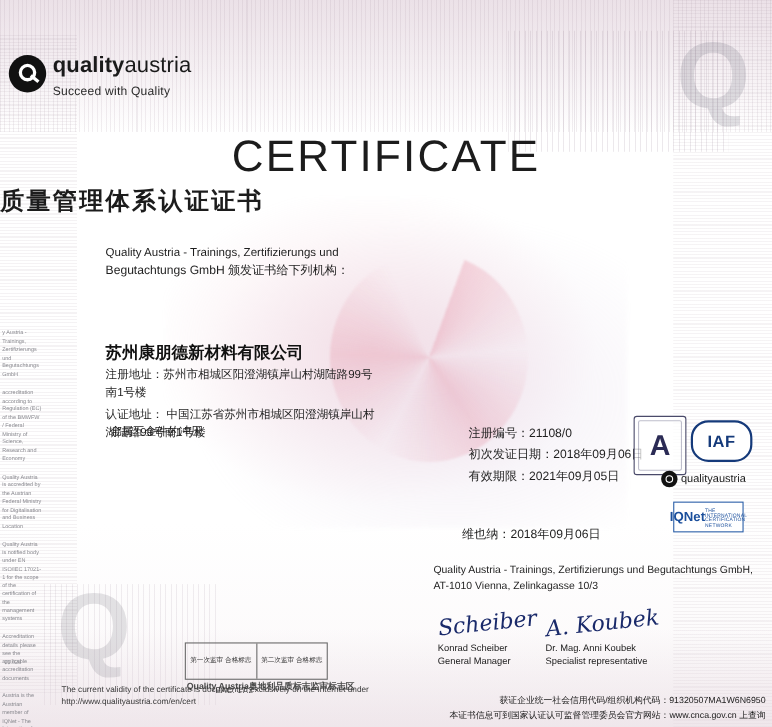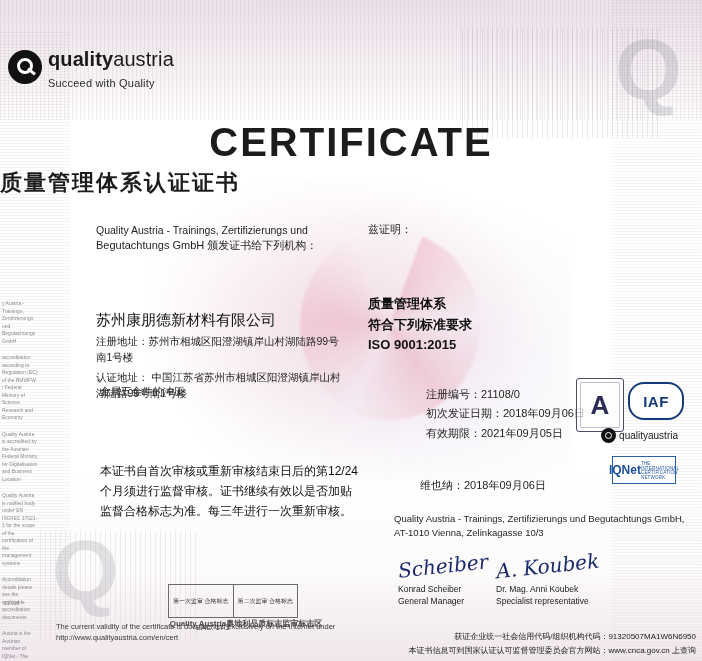--- a/index.html
+++ b/index.html
@@ -88,35 +88,35 @@
   }
   .logo-text{margin-left:6px;}
   .logo-title{font-size:20px;color:#1a1a1a;letter-spacing:.1px;}
   .logo-title b{font-weight:bold;}
   .logo-title span.light{font-weight:normal;}
   .logo-sub{font-size:11px;color:#2b2b2b;margin-top:6px;letter-spacing:.2px;}
 
   
   .title{
     position:absolute;left:0;right:0;top:120px;text-align:center;
-    font-size:40px;font-weight:bold;letter-spacing:2px;color:#1c1c1c;
+    font-size:40px;font-weight:normal;letter-spacing:2px;color:#1c1c1c;
   }
   .title-cn{
     position:absolute;left:0;right:0;top:168px;
     font-size:22px;font-weight:bold;color:#1c1c1c;letter-spacing:2px;
   }
 
   
   .col-left{position:absolute;left:96px;top:222px;width:250px;}
   .col-right{position:absolute;left:368px;top:222px;width:300px;}
 
   .lead{font-size:10.5px;color:#1e1e1e;line-height:1.55;}
   .lead-cn{font-size:11px;color:#1e1e1e;}
 
-  .org-name{font-size:15px;font-weight:normal;color:#111;margin-top:58px;}
+  .org-name{font-size:15px;font-weight:bold;color:#111;margin-top:58px;}
   .org-line{font-size:10.5px;color:#1e1e1e;line-height:1.5;margin-top:4px;}
 
   .scope{position:absolute;left:100px;top:385px;width:260px;font-size:10.5px;color:#1e1e1e;}
 
   .note{
     position:absolute;left:100px;top:462px;width:262px;
     font-size:12px;color:#111;line-height:1.65;
   }
 
   .r-head{font-size:11px;color:#1e1e1e;}
@@ -247,28 +247,21 @@
 
   <div class="col-left">
     <div class="lead">Quality Austria - Trainings, Zertifizierungs und</div>
     <div class="lead-cn">Begutachtungs GmbH  颁发证书给下列机构：</div>
     <div class="org-name">苏州康朋德新材料有限公司</div>
     <div class="org-line">注册地址：苏州市相城区阳澄湖镇岸山村湖陆路99号南1号楼</div>
     <div class="org-line">认证地址： 中国江苏省苏州市相城区阳澄湖镇岸山村湖陆路99号南1号楼</div>
   </div>
 
   <div class="scope">金属五金件的冲压</div>
-  <div class="note">本证书自首次审核或重新审核结束日后的第12/24个月须进行监督审核。证书继续有效以是否加贴监督合格标志为准。每三年进行一次重新审核。</div>
-
-  <div class="col-right">
-    <div class="r-head">兹证明：</div>
-    <div class="std-title">质量管理体系</div>
-    <div class="std-line">符合下列标准要求</div>
-    <div class="std-norm">ISO 9001:2015</div>
-  </div>
+
 
   <div class="reg">
     <div><span>注册编号：</span><span>21108/0</span></div>
     <div><span>初次发证日期：</span><span>2018年09月06日</span></div>
     <div><span>有效期限：</span><span>2021年09月05日</span></div>
   </div>
 
   <div class="vienna"><span>维也纳：</span><span>2018年09月06日</span></div>
 
   <div class="addr">

